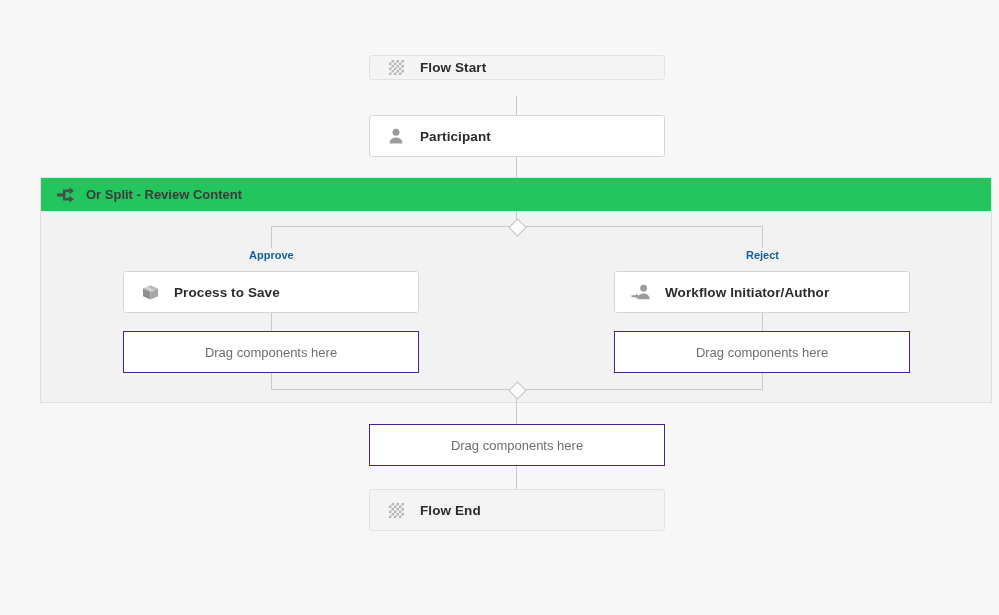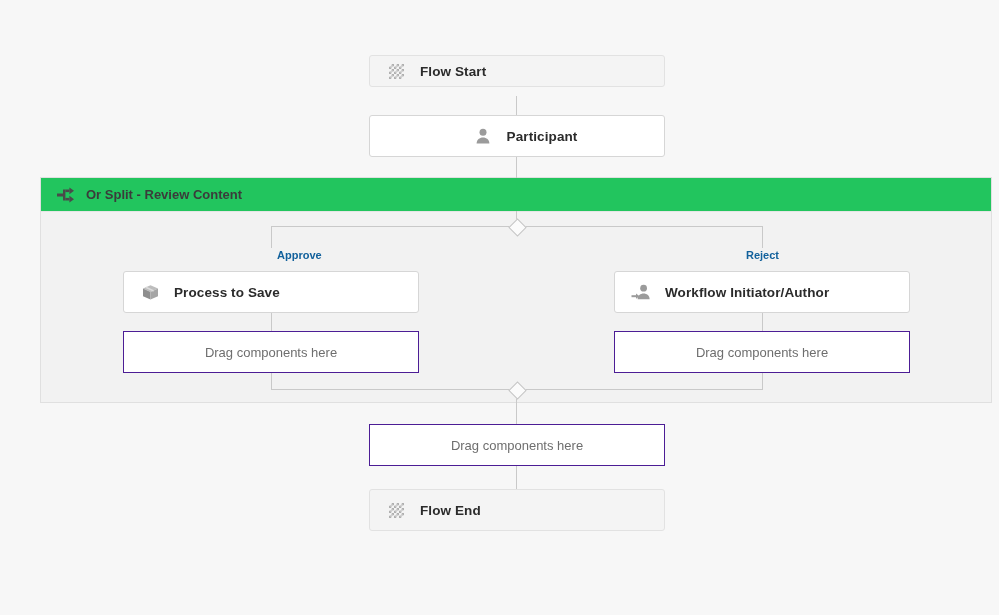--- a/index.html
+++ b/index.html
@@ -193,31 +193,31 @@
         </svg>
       </span>
       <span class="split-title">Or Split - Review Content</span>
     </div>
   </div>
 
   <div class="diamond" style="left:511px; top:221px;"></div>
 
   <div class="diamond" style="left:511px; top:384px;"></div>
 
-  <div class="branch-label" style="left:249px; top:249px;margin-left:28px;">Approve</div>
+  <div class="branch-label" style="left:249px; top:249px;">Approve</div>
   <div class="branch-label" style="left:746px; top:249px;">Reject</div>
 
-  <div class="node terminal" style="left:369px; top:55px; width:296px; height:32px;">
+  <div class="node terminal" style="left:369px; top:55px; width:296px; height:25px;">
     <span class="node-icon">
       <span class="checker"></span>
     </span>
     <span class="node-label">Flow Start</span>
   </div>
 
-  <div class="node" style="left:369px; top:115px; width:296px; height:42px;justify-content:center;">
+  <div class="node" style="left:369px; top:115px; width:296px; height:42px;">
     <span class="node-icon">
       <svg width="18" height="18" viewBox="0 0 18 18">
         <circle cx="9" cy="5.2" r="3.5" fill="#9b9b9b"></circle>
         <path d="M2.6 16.4c0-3.8 2.9-6 6.4-6s6.4 2.2 6.4 6z" fill="#9b9b9b"></path>
       </svg>
     </span>
     <span class="node-label">Participant</span>
   </div>
 
   <div class="node" style="left:614px; top:271px; width:296px; height:42px;">

